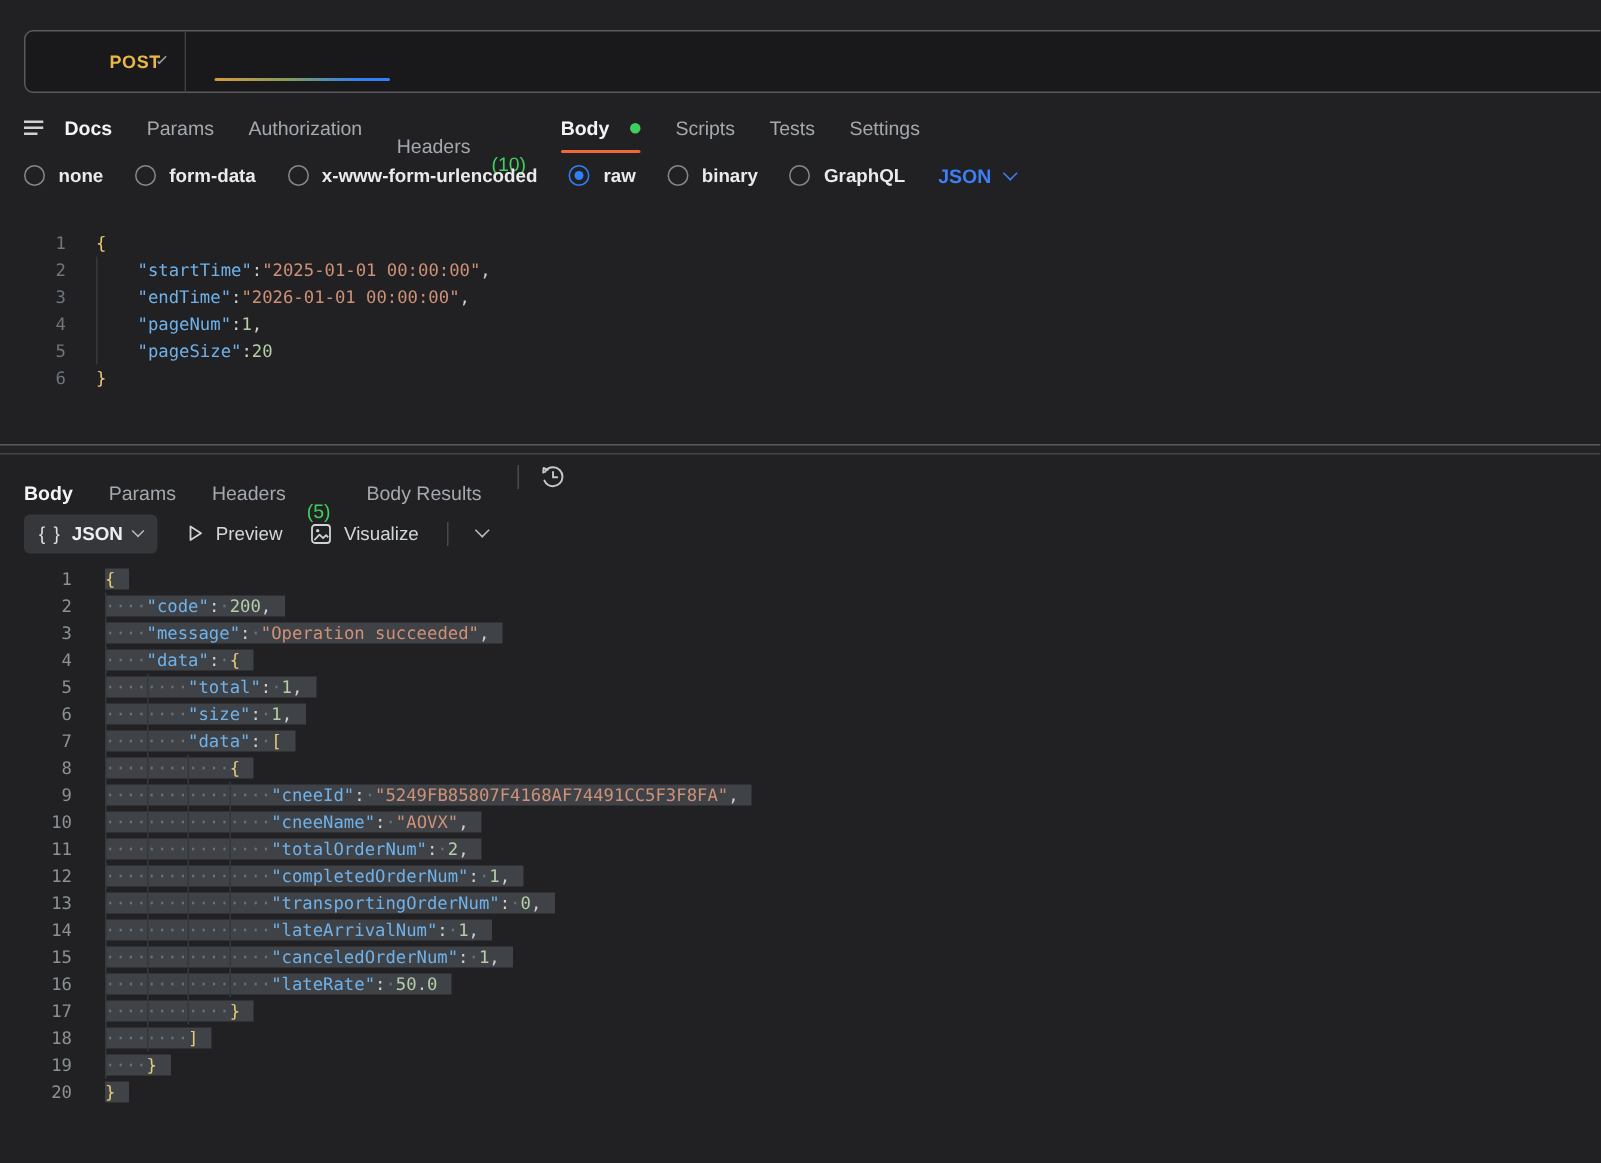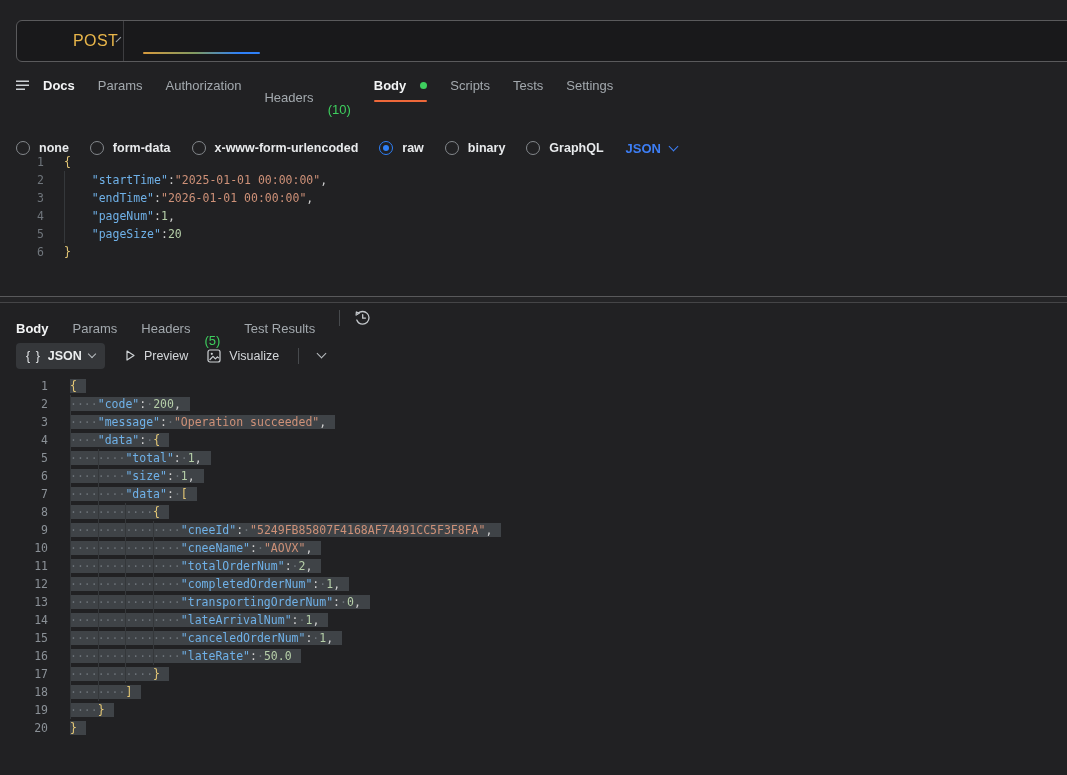--- a/index.html
+++ b/index.html
@@ -23,40 +23,40 @@
     position:relative;
     overflow:hidden;
   }
   
   .url-bar{
     position:absolute;top:20px;left:16px;right:-6px;height:42px;
     border:1px solid var(--panel-border);border-radius:6px;
     background:#19191b;display:flex;align-items:center;
   }
   .method{display:flex;align-items:center;padding:0 14px 0 16px;cursor:pointer;width:106px;}
-  .method-label{color:var(--yellow);font-weight:normal;font-size:16px;letter-spacing:.4px;padding-left:40px;}
+  .method-label{color:var(--yellow);font-weight:bold;font-size:12px;letter-spacing:.4px;padding-left:40px;}
   .method .chev{margin-left:auto;color:#9aa0a5;}
   .chev{width:7px;height:7px;border-right:1.6px solid currentColor;border-bottom:1.6px solid currentColor;
     transform:rotate(45deg);display:inline-block;position:relative;top:-2px;}
   .vdiv{width:1px;align-self:stretch;background:#3d3d40;margin:0;}
   .url-wrap{position:relative;flex:1;height:100%;display:flex;align-items:center;padding-left:19px;}
   .url-text{font-size:13.5px;color:#f3f4f6;letter-spacing:.1px;}
   .url-underline{position:absolute;left:19px;bottom:7px;width:117px;height:2.5px;border-radius:2px;
     background:linear-gradient(90deg,#d79a3d 0%,#7f9a63 45%,#2f80f7 82%);}
   
   .req-tabs{position:absolute;top:72px;left:16px;height:34px;display:flex;gap:23px;align-items:flex-start;}
   .tab{position:relative;font-size:13px;color:var(--tab-fg);padding:6px 0 13px;cursor:pointer;display:flex;align-items:center;gap:14px;white-space:nowrap;}
   .tab.active{color:var(--tab-active);font-weight:bold;}
   .tab.emph{color:var(--tab-active);font-weight:bold;}
   .tab.active::after{content:"";position:absolute;left:0;right:0;bottom:4px;height:2px;background:var(--orange);border-radius:1px;}
   .tab .count{color:var(--green);margin-top:24px;}
   .tab .dot{width:7px;height:7px;border-radius:50%;background:var(--green);display:inline-block;}
   .docs-icon{display:inline-block;line-height:0;}
   
-  .body-type-row{position:absolute;top:110px;left:16px;height:28px;display:flex;align-items:center;gap:21px;margin-top:24px;}
+  .body-type-row{position:absolute;top:110px;left:16px;height:28px;display:flex;align-items:flex-start;gap:21px;}
   .bt-opt{display:flex;align-items:center;gap:9px;cursor:pointer;}
   .radio{width:14px;height:14px;border-radius:50%;border:1.5px solid #84888c;background:transparent;flex:none;}
   .bt-opt.selected .radio{border-color:#2f80f7;position:relative;}
   .bt-opt.selected .radio::after{content:"";position:absolute;left:2.5px;top:2.5px;width:6px;height:6px;border-radius:50%;background:#2f80f7;}
   .bt-label{font-size:12.5px;font-weight:600;color:#e8eaec;}
   .lang-select{display:flex;align-items:center;gap:9px;color:var(--blue);cursor:pointer;margin-left:1px;}
   .lang-label{font-size:13px;font-weight:bold;}
   
   .editor{position:absolute;left:0;right:0;font-family:"DejaVu Sans Mono","Liberation Mono",monospace;
     font-size:11.5px;line-height:18px;white-space:pre;}
@@ -186,21 +186,21 @@
           <span>Body</span>
         </div>
         <div class="tab">
           <span>Params</span>
         </div>
         <div class="tab">
           <span>Headers</span>
           <span class="count">(5)</span>
         </div>
         <div class="tab">
-          <span>Test Results</span>
+          <span>Body Results</span>
         </div>
       </div>
     <div class="resp-extra">
       <span class="vdiv2"></span>
       <span class="history-btn">
         <svg width="19" height="19" viewBox="0 0 19 19">
           <circle cx="9.7" cy="9.8" r="6.3" fill="none" stroke="#c3c7cb" stroke-width="1.3" stroke-dasharray="34 6" stroke-dashoffset="-23" stroke-linecap="round"></circle>
           <path d="M3.1 7.6 L3.4 4.0 L6.7 5.4" fill="none" stroke="#c3c7cb" stroke-width="1.3" stroke-linejoin="round"></path>
           <path d="M9.7 6.6 V10.1 H12.5" fill="none" stroke="#c3c7cb" stroke-width="1.3" stroke-linecap="round"></path>
         </svg>

